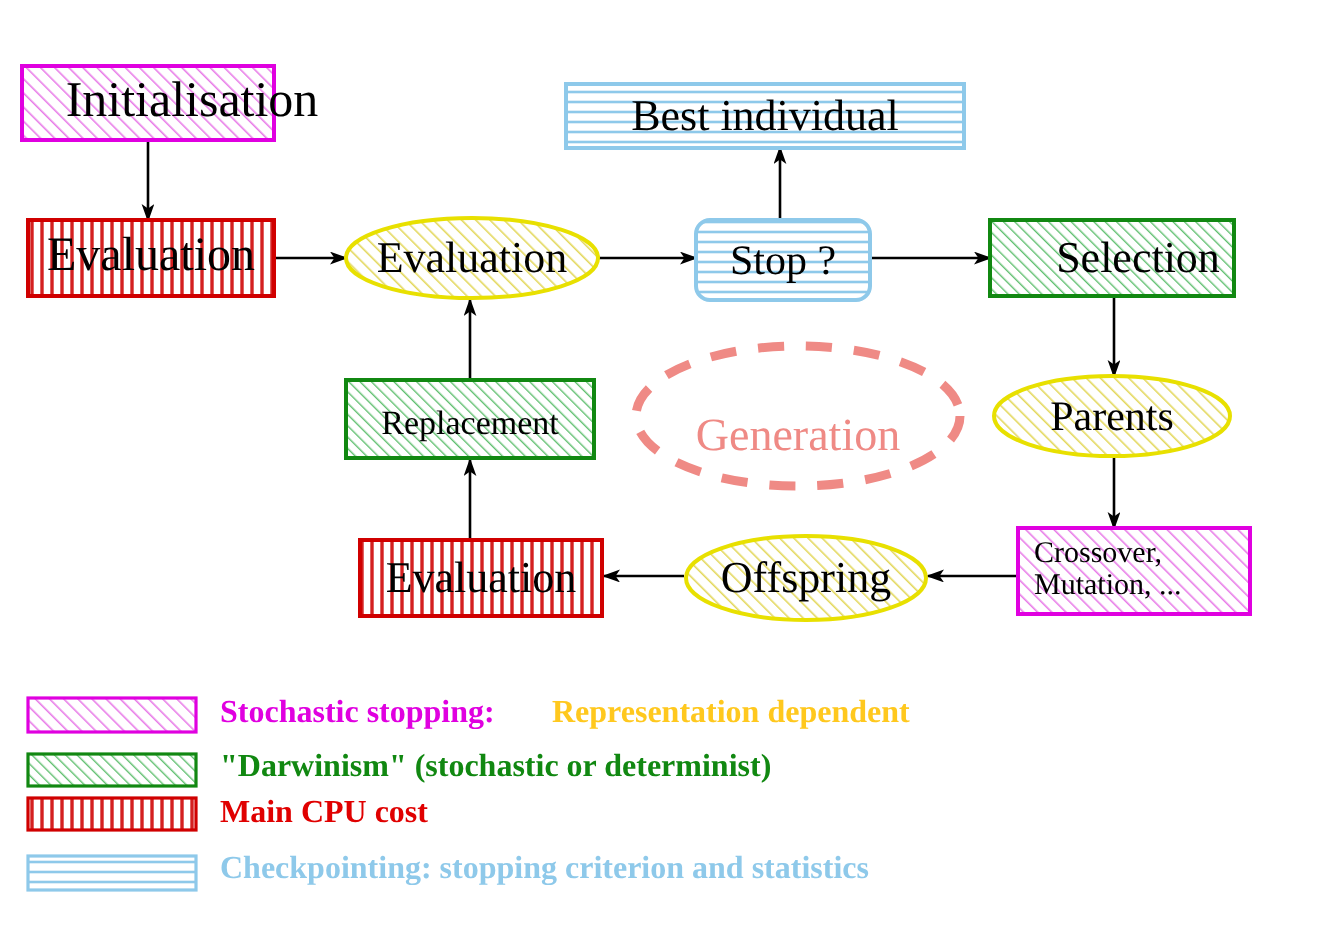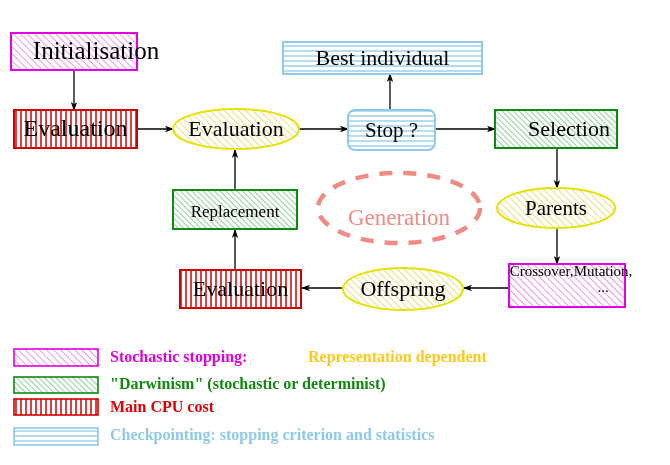--- a/index.html
+++ b/index.html
@@ -19,21 +19,21 @@
     line-height:1.05;
   }
 
   .legend-text{
     position:absolute;
     font-family:"Liberation Serif", serif;
     font-weight:bold;
     white-space:nowrap;
   }
   .lg-magenta{color:#e000e0;}
-  .lg-gold{color:#ffc81e;margin-left:32px;}
+  .lg-gold{color:#ffc81e;}
   .lg-green{color:#118811;}
   .lg-red{color:#e00000;}
   .lg-blue{color:#8ec9ea;}
 </style>
 </head>
 <body>
 
 <div id="stage">
 
   <svg class="layer" viewBox="0 0 670 465">
@@ -135,21 +135,21 @@
   <div class="node-label" style="left:348px;top:110px;width:87px;height:40px;font-size:21px;">Stop ?</div>
 
   <div class="node-label" style="left:495px;top:110px;width:148px;height:38px;font-size:22px;">Selection</div>
 
   <div class="node-label" style="left:173px;top:192px;width:124px;height:39px;font-size:17px;">Replacement</div>
 
   <div class="node-label" style="left:318px;top:200px;width:162px;height:36px;font-size:23px;color:#ef8a85;">Generation</div>
 
   <div class="node-label" style="left:497px;top:188px;width:118px;height:40px;font-size:21px;">Parents</div>
 
-  <div class="node-label" style="left:509px;top:264px;width:116px;height:43px;font-size:15px;flex-direction:row;justify-content:center;align-items:flex-start;padding-left:8px;box-sizing:border-box;">
+  <div class="node-label" style="left:509px;top:264px;width:116px;height:43px;font-size:15px;flex-direction:column;justify-content:center;align-items:flex-start;padding-left:8px;box-sizing:border-box;">
     <span>Crossover,</span>
     <span>Mutation, ...</span>
   </div>
 
   <div class="node-label" style="left:343px;top:269px;width:120px;height:40px;font-size:22px;">Offspring</div>
 
   <div class="node-label" style="left:180px;top:270px;width:121px;height:38px;font-size:22px;">Evaluation</div>
 
   <div class="legend-text lg-magenta" style="left:110px;top:348px;font-size:16px;">Stochastic stopping:</div>
   <div class="legend-text lg-gold" style="left:276px;top:348px;font-size:16px;">Representation dependent</div>

